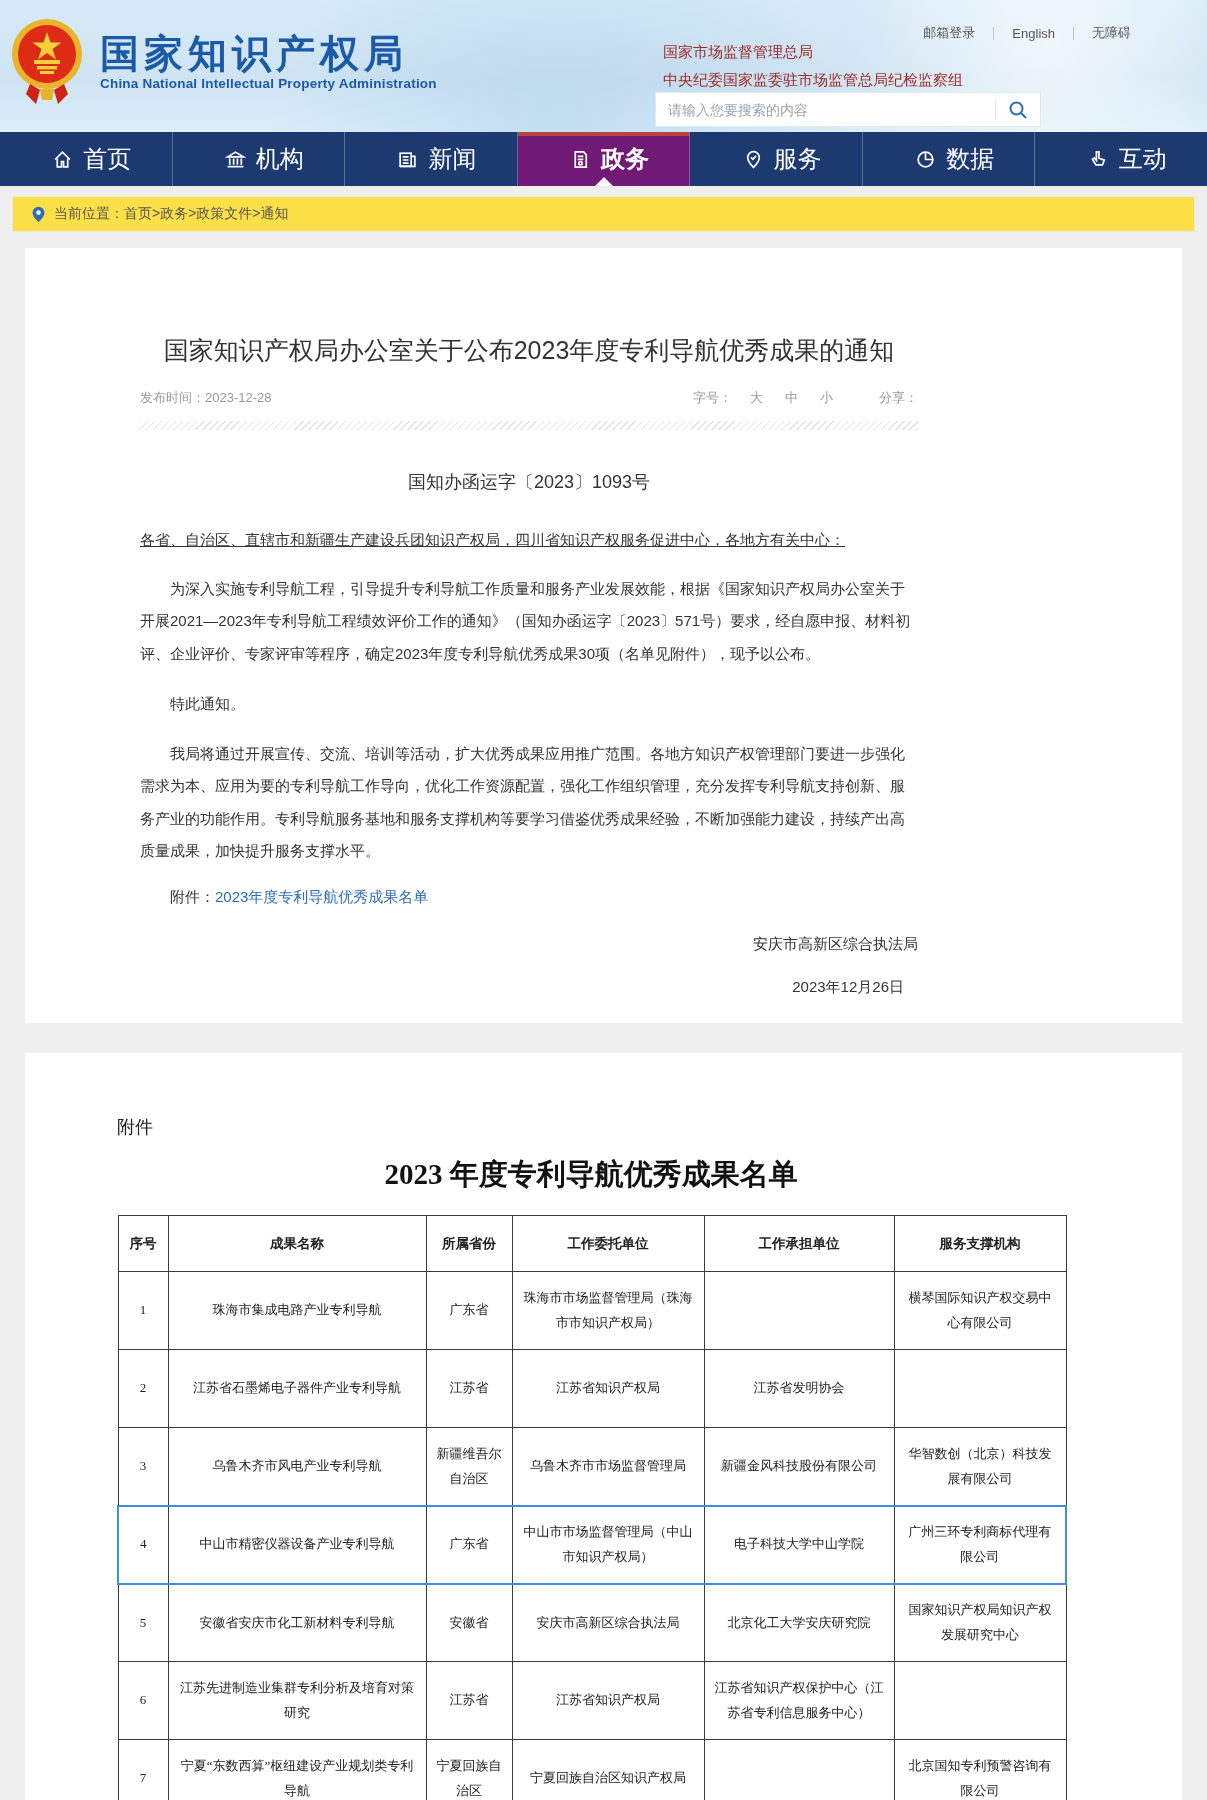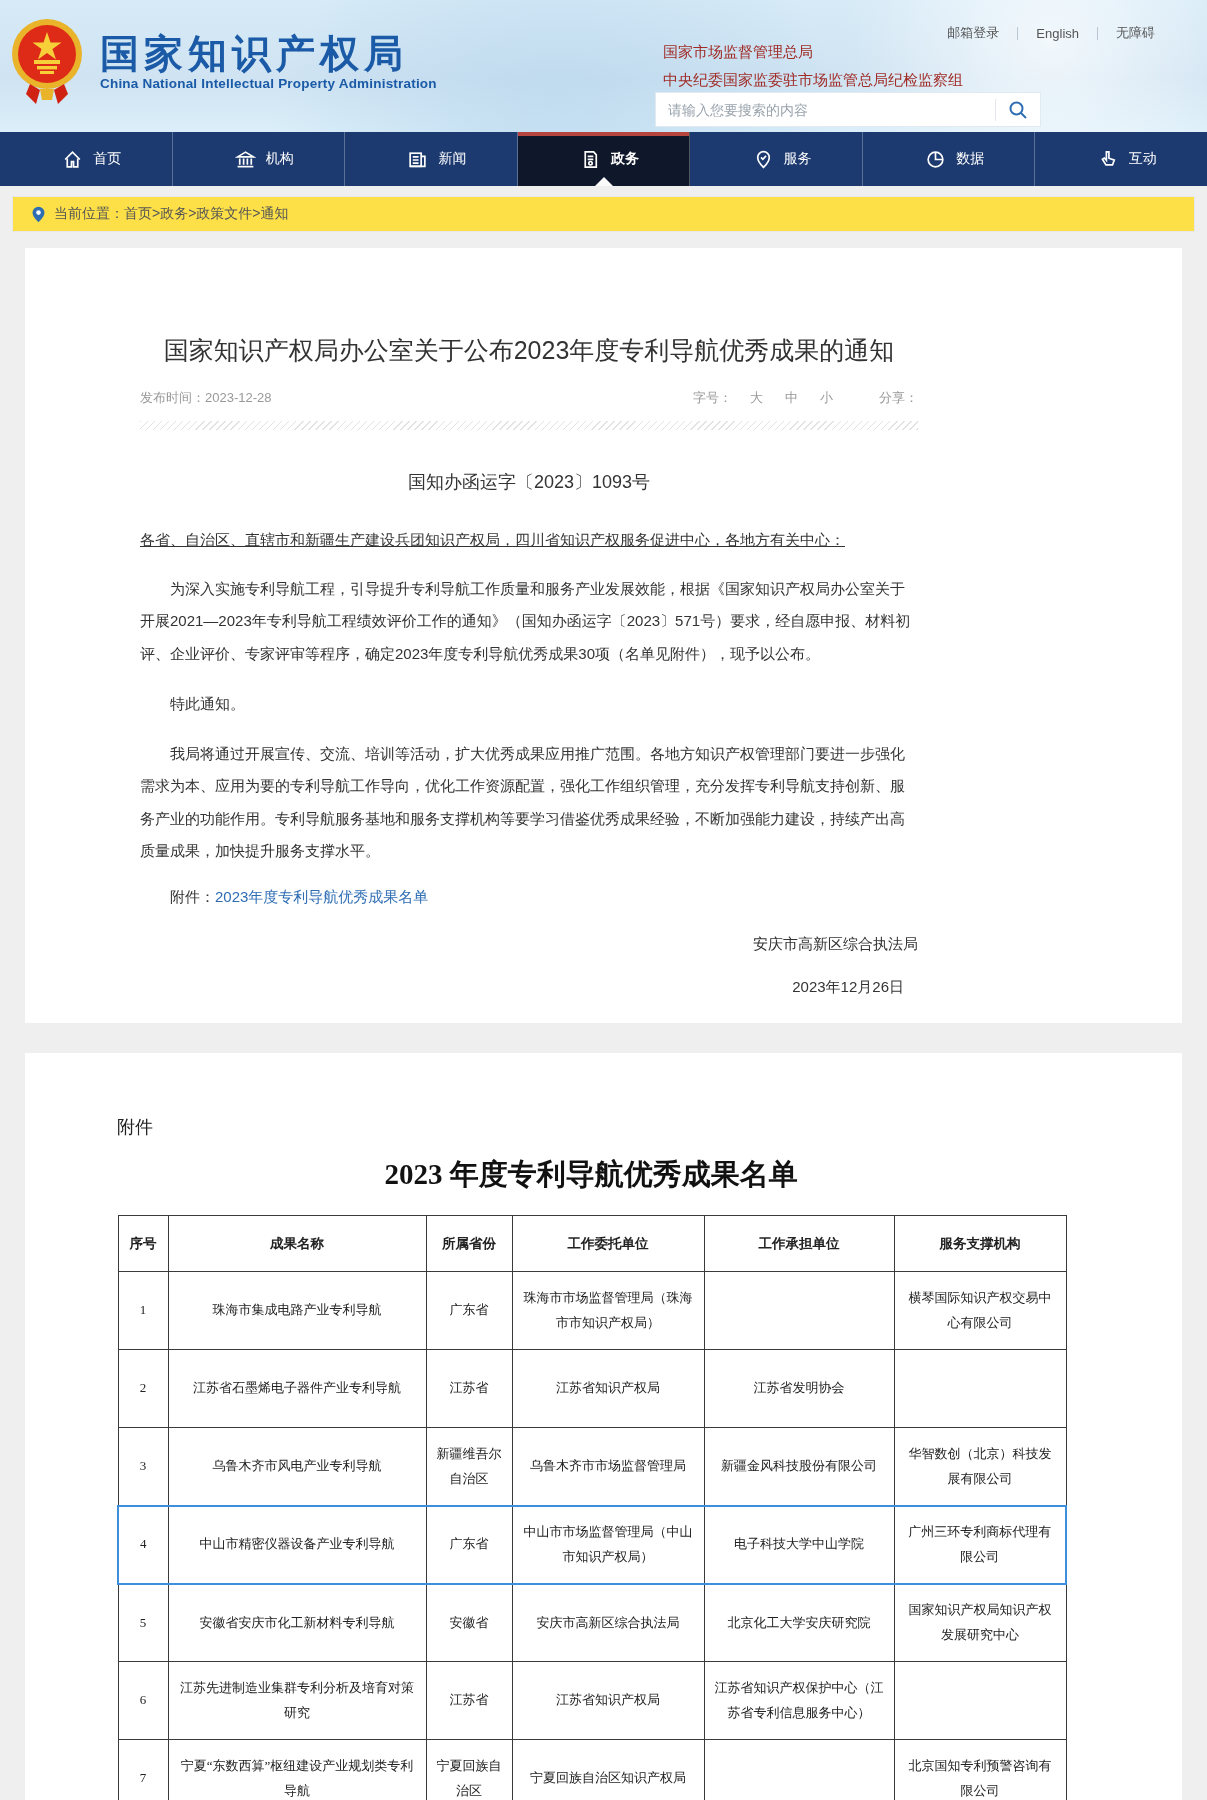--- a/index.html
+++ b/index.html
@@ -16,46 +16,46 @@
     background:
       radial-gradient(circle 420px at 560px 180px, rgba(160,200,230,.45), rgba(160,200,230,0) 70%),
       radial-gradient(circle 300px at 1050px 40px, rgba(255,255,255,.7), rgba(255,255,255,0) 70%),
       linear-gradient(180deg,#d6eaf7 0%,#cfe3f2 60%,#dbeef9 100%);
   }
   .logo-area { position:absolute; left:10px; top:16px; display:flex; align-items:center; cursor:pointer; }
   .emblem { width:74px; height:92px; position:relative; }
   .site-name { margin-left:16px; }
   .site-name .cn { font-size:39px; font-weight:700; color:#1a5aa6; letter-spacing:5px; line-height:1.1; }
   .site-name .en { font-size:13.5px; font-weight:700; color:#1a5aa6; letter-spacing:.2px; }
-  .utility { position:absolute; right:34px; top:24px; font-size:13px; color:#555; display:flex; align-items:center; }
+  .utility { position:absolute; right:58px; top:24px; font-size:13px; color:#555; display:flex; align-items:center; }
   .utility span.link { cursor:pointer; padding:0 18px; }
   .utility i.sep { width:1px; height:13px; background:#b9c6d2; }
   .related { position:absolute; left:663px; top:38px; font-size:15px; color:#a02c27; line-height:1.85; }
   .related div { cursor:pointer; }
   .search-box {
     position:absolute; left:655px; top:92px; width:386px; height:35px;
     background:#fff; border:1px solid #e2e9f0; display:flex; align-items:center;
   }
   .search-box input {
     flex:1; border:none; outline:none; font-size:14px; color:#333; padding:0 12px;
     font-family:inherit; background:transparent;
   }
   .search-box input::placeholder { color:#9aa4ad; }
   .search-sep { width:1px; height:22px; background:#e4e8ec; }
   .search-btn { width:44px; height:100%; display:flex; align-items:center; justify-content:center; cursor:pointer; background:#fff; border:none; }
   
   .main-nav { display:flex; height:54px; background:#1d3a70; position:relative; }
   .nav-item {
     flex:1; display:flex; align-items:center; justify-content:center; gap:10px;
-    color:#fff; font-size:14px; cursor:pointer; position:relative;
+    color:#fff; font-size:24px; cursor:pointer; position:relative;
     border-right:1px solid rgba(255,255,255,.28); text-decoration:none;padding-left:12px;
   }
   .nav-item:last-child { border-right:none; }
   .nav-item svg { width:21px; height:21px; }
-  .nav-item.active { background:#0f172a;font-family:Liberation Mono, monospace; }
+  .nav-item.active { background:#701a75;font-family:Liberation Mono, monospace; }
   .nav-item.active .redbar { position:absolute; top:0; left:0; right:0; height:4px; background:#b5453e; }
   .nav-item.active .notch {
     position:absolute; bottom:0; left:50%; transform:translateX(-50%);
     width:0; height:0; border-left:9px solid transparent; border-right:9px solid transparent;
     border-bottom:9px solid #fafafa;
   }
   
   .breadcrumb-bar {
     margin:10px 12px 0; height:36px; background:#fde047; border:1px solid #e8e8e8;
     display:flex; align-items:center; padding:0 18px; font-size:14px; color:#555;text-align:right;

